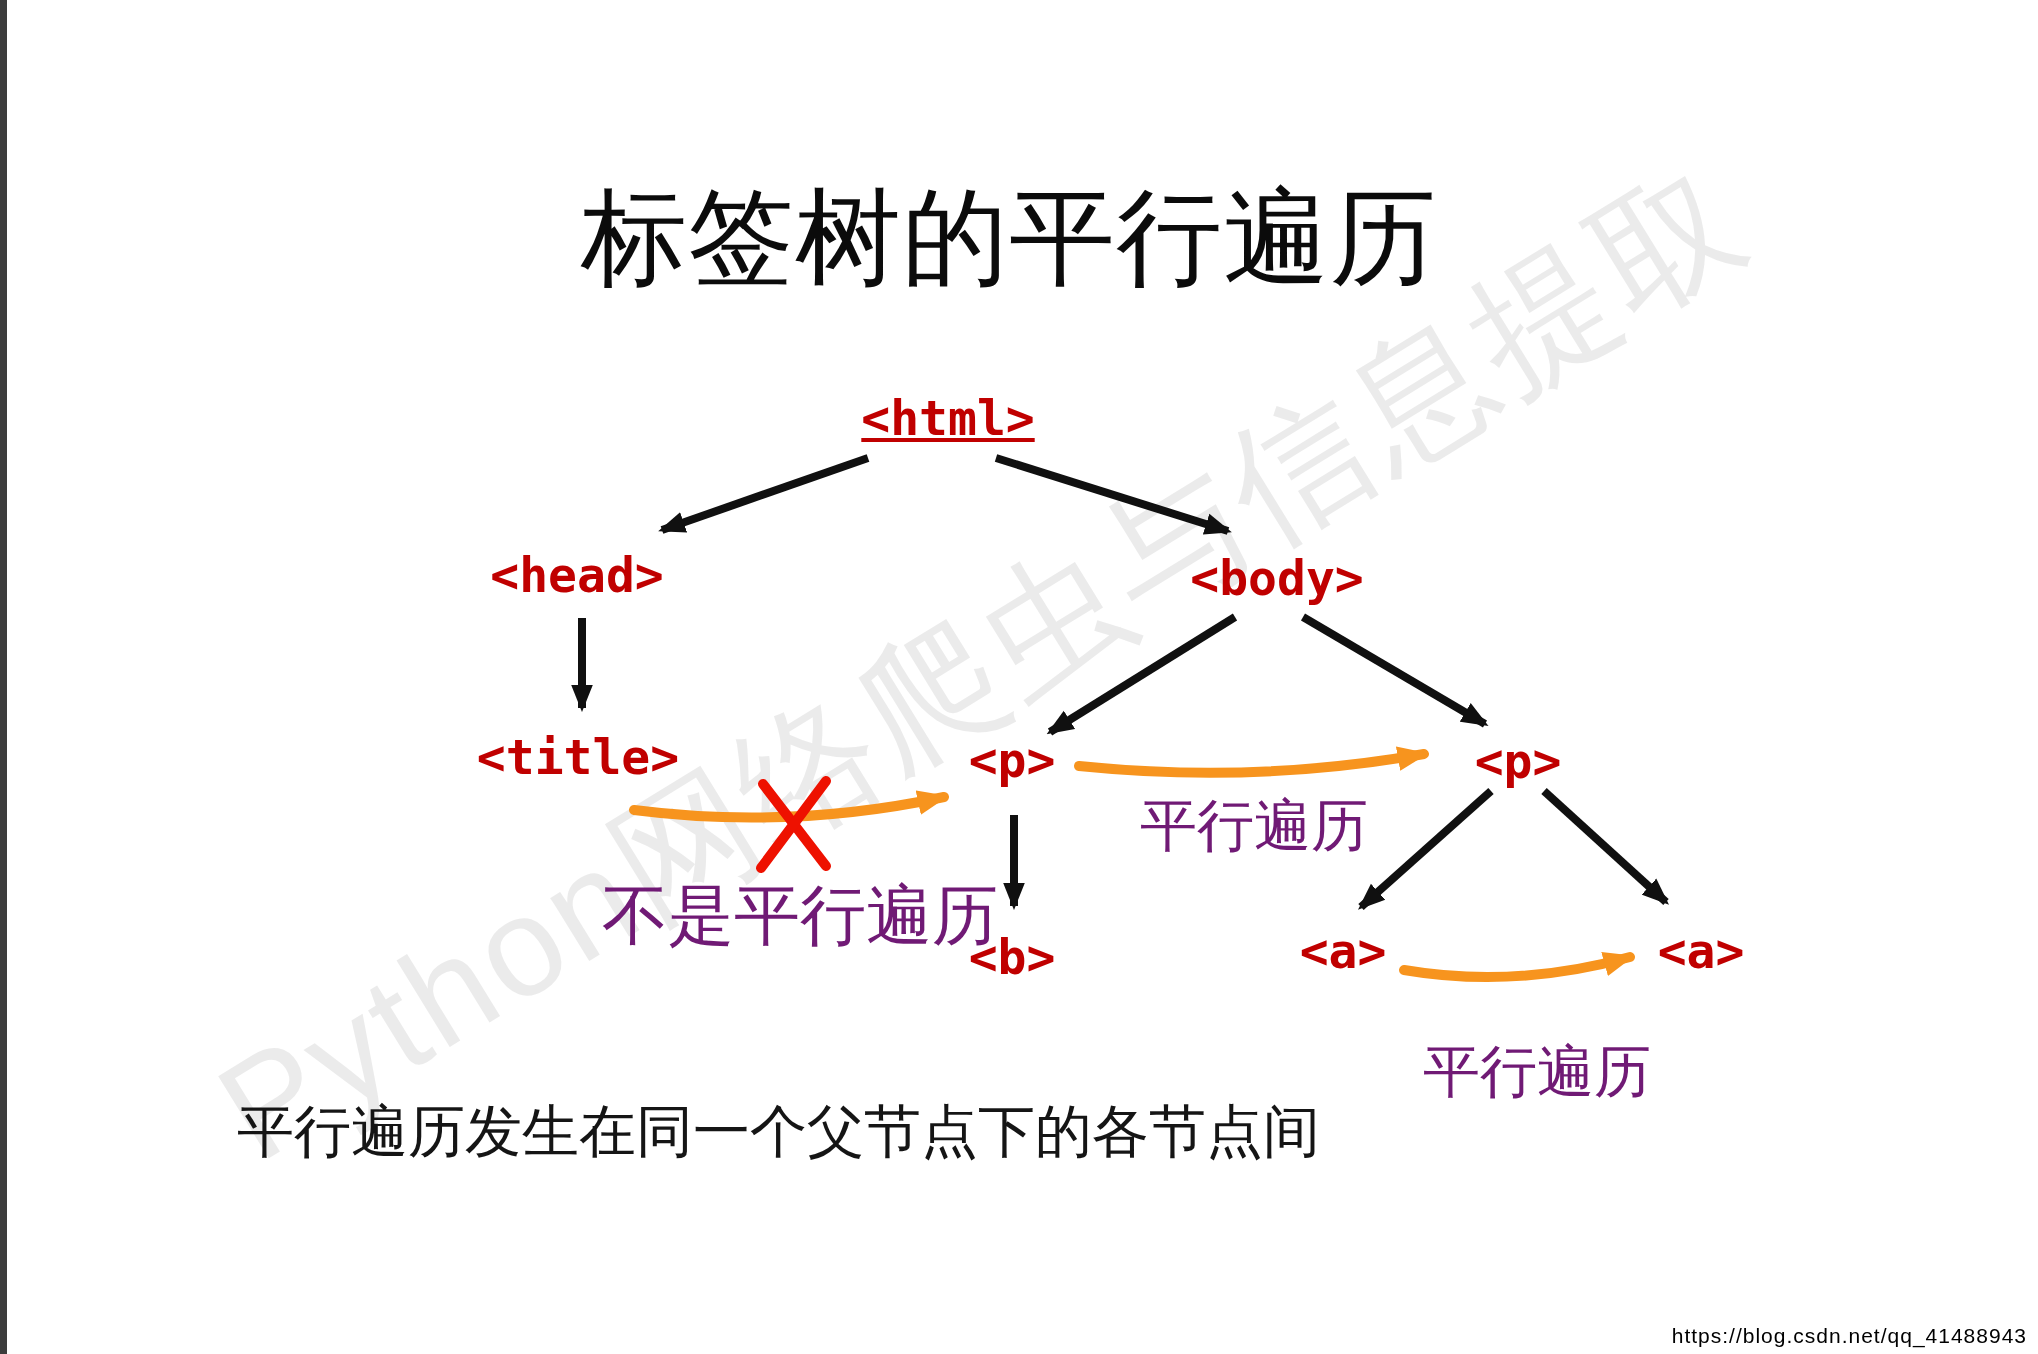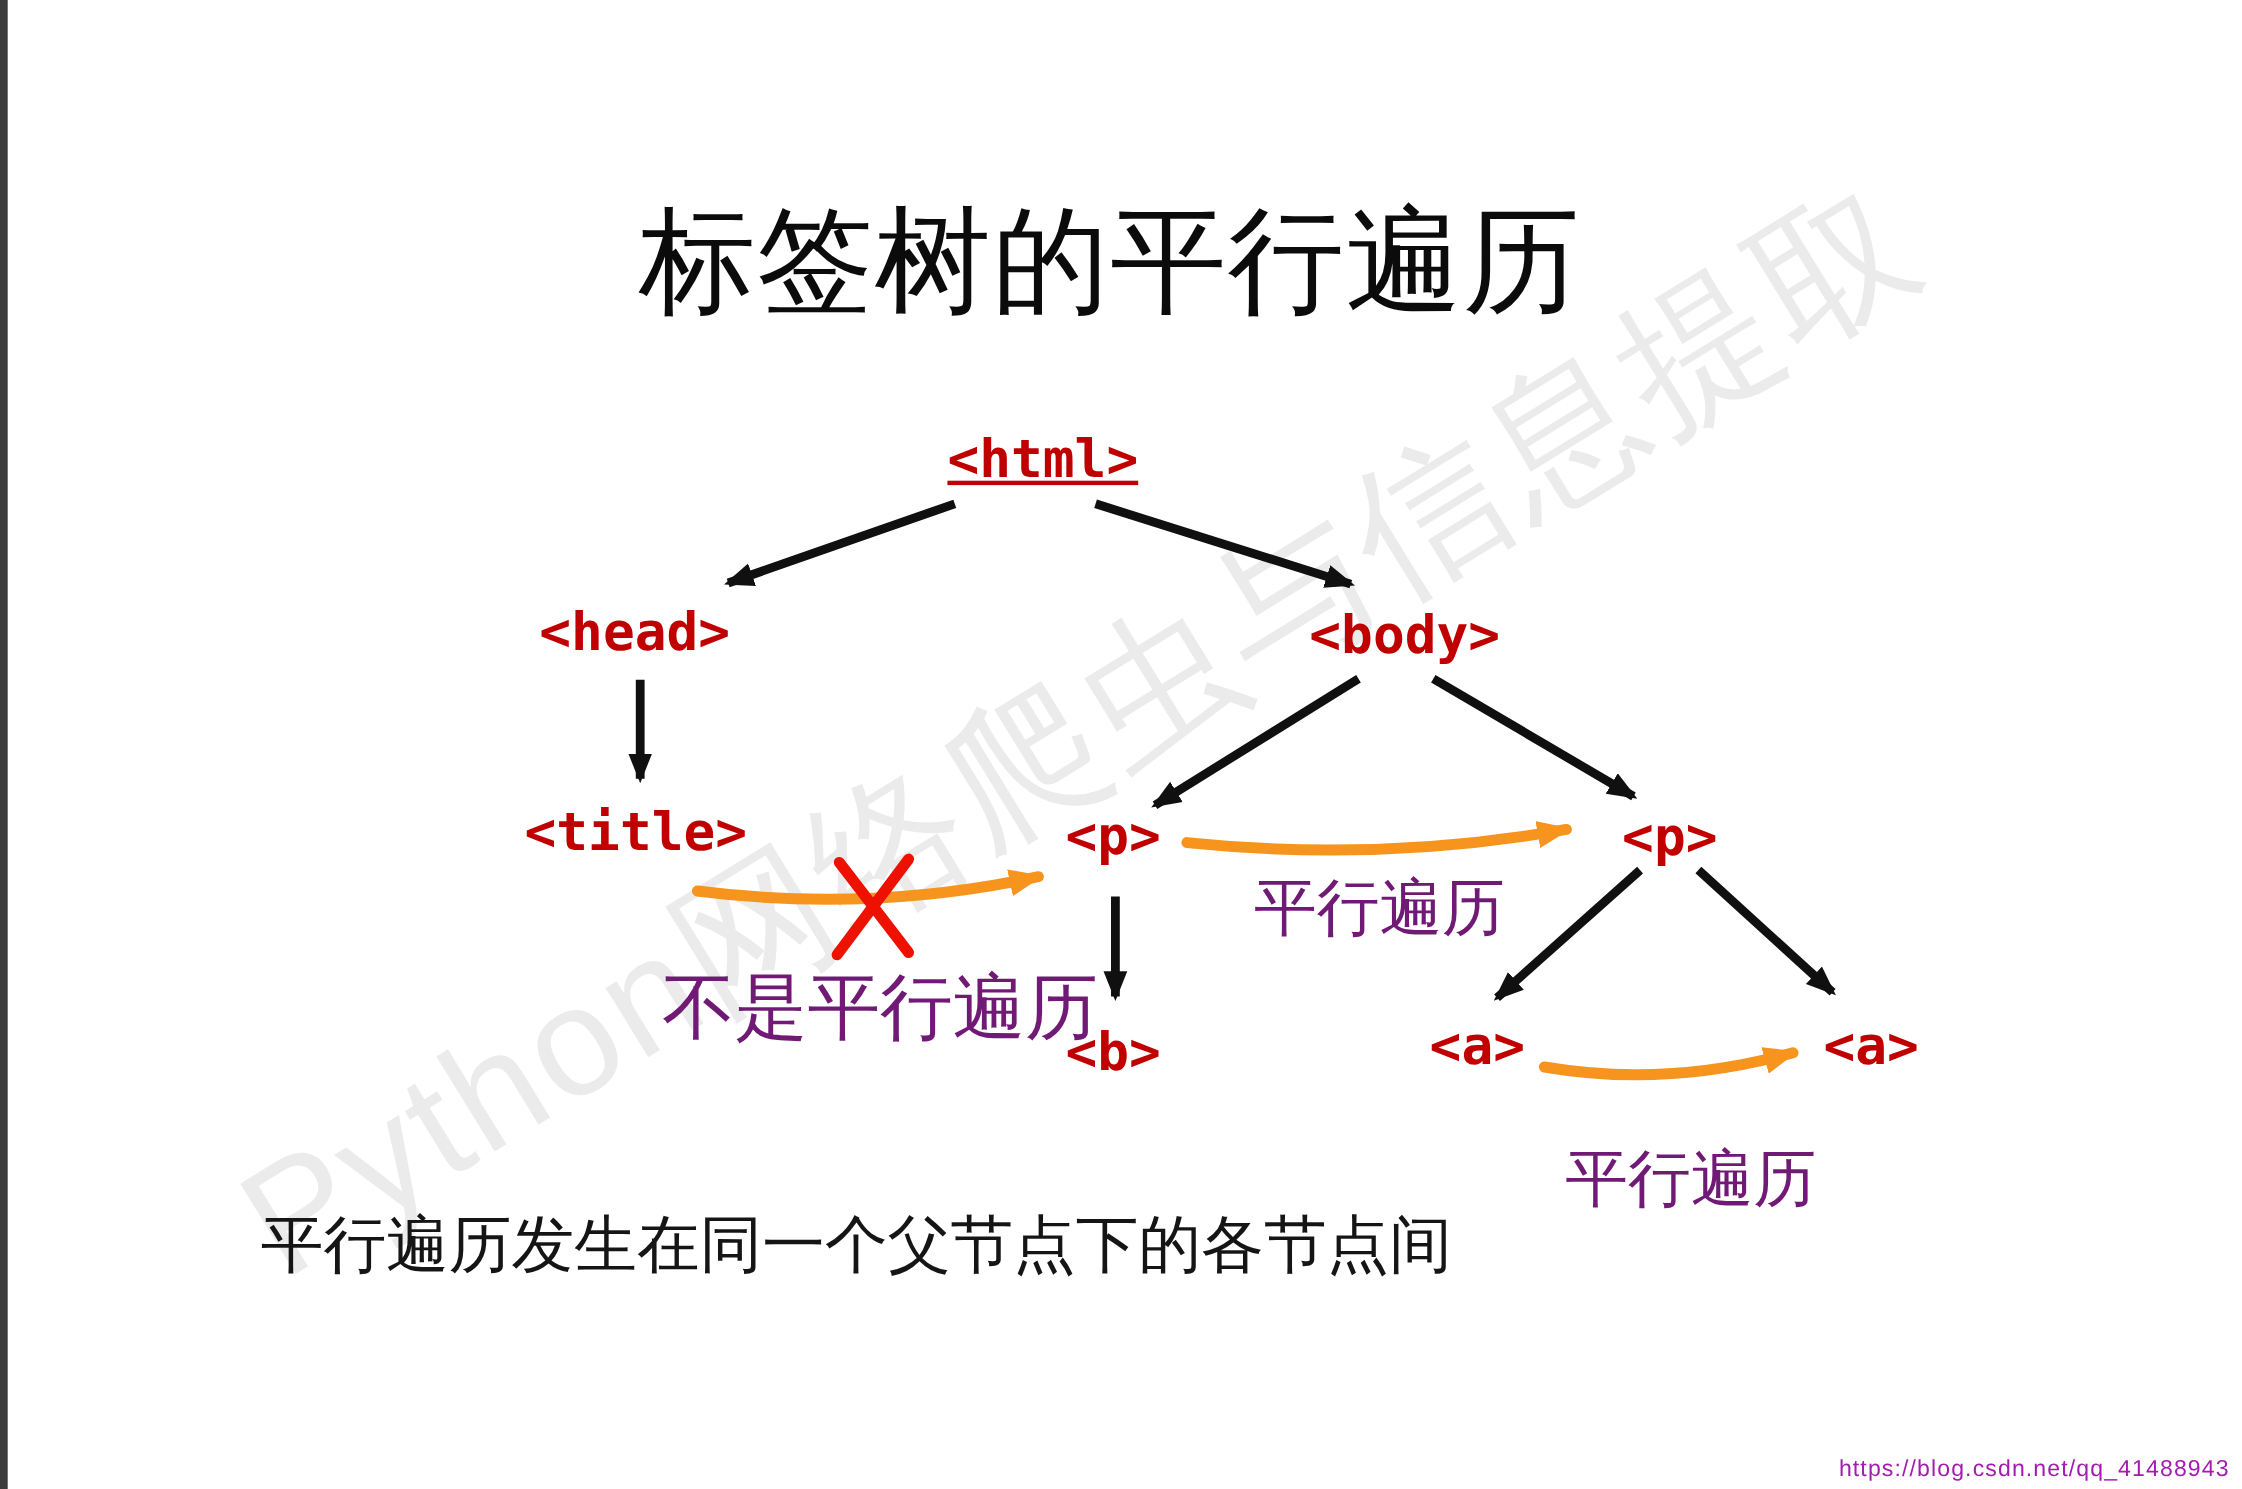--- a/index.html
+++ b/index.html
@@ -26,21 +26,21 @@
     transform: rotate(-31.6deg);
     transform-origin: 0 50%;
     letter-spacing: 4px;
     pointer-events: none;
     user-select: none;
   }
   .wm-url {
     position: absolute;
     right: 11px; bottom: 6px;
     font-size: 21px;
-    color: #a21caf;
+    color: #000000;
     letter-spacing: 1px;
   }
   .page-title {
     position: absolute;
     left: 1009px; top: 238px;
     transform: translate(-50%, -50%);
     font-size: 106px;
     font-weight: 500;
     color: #0b0b0b;
     white-space: nowrap;

